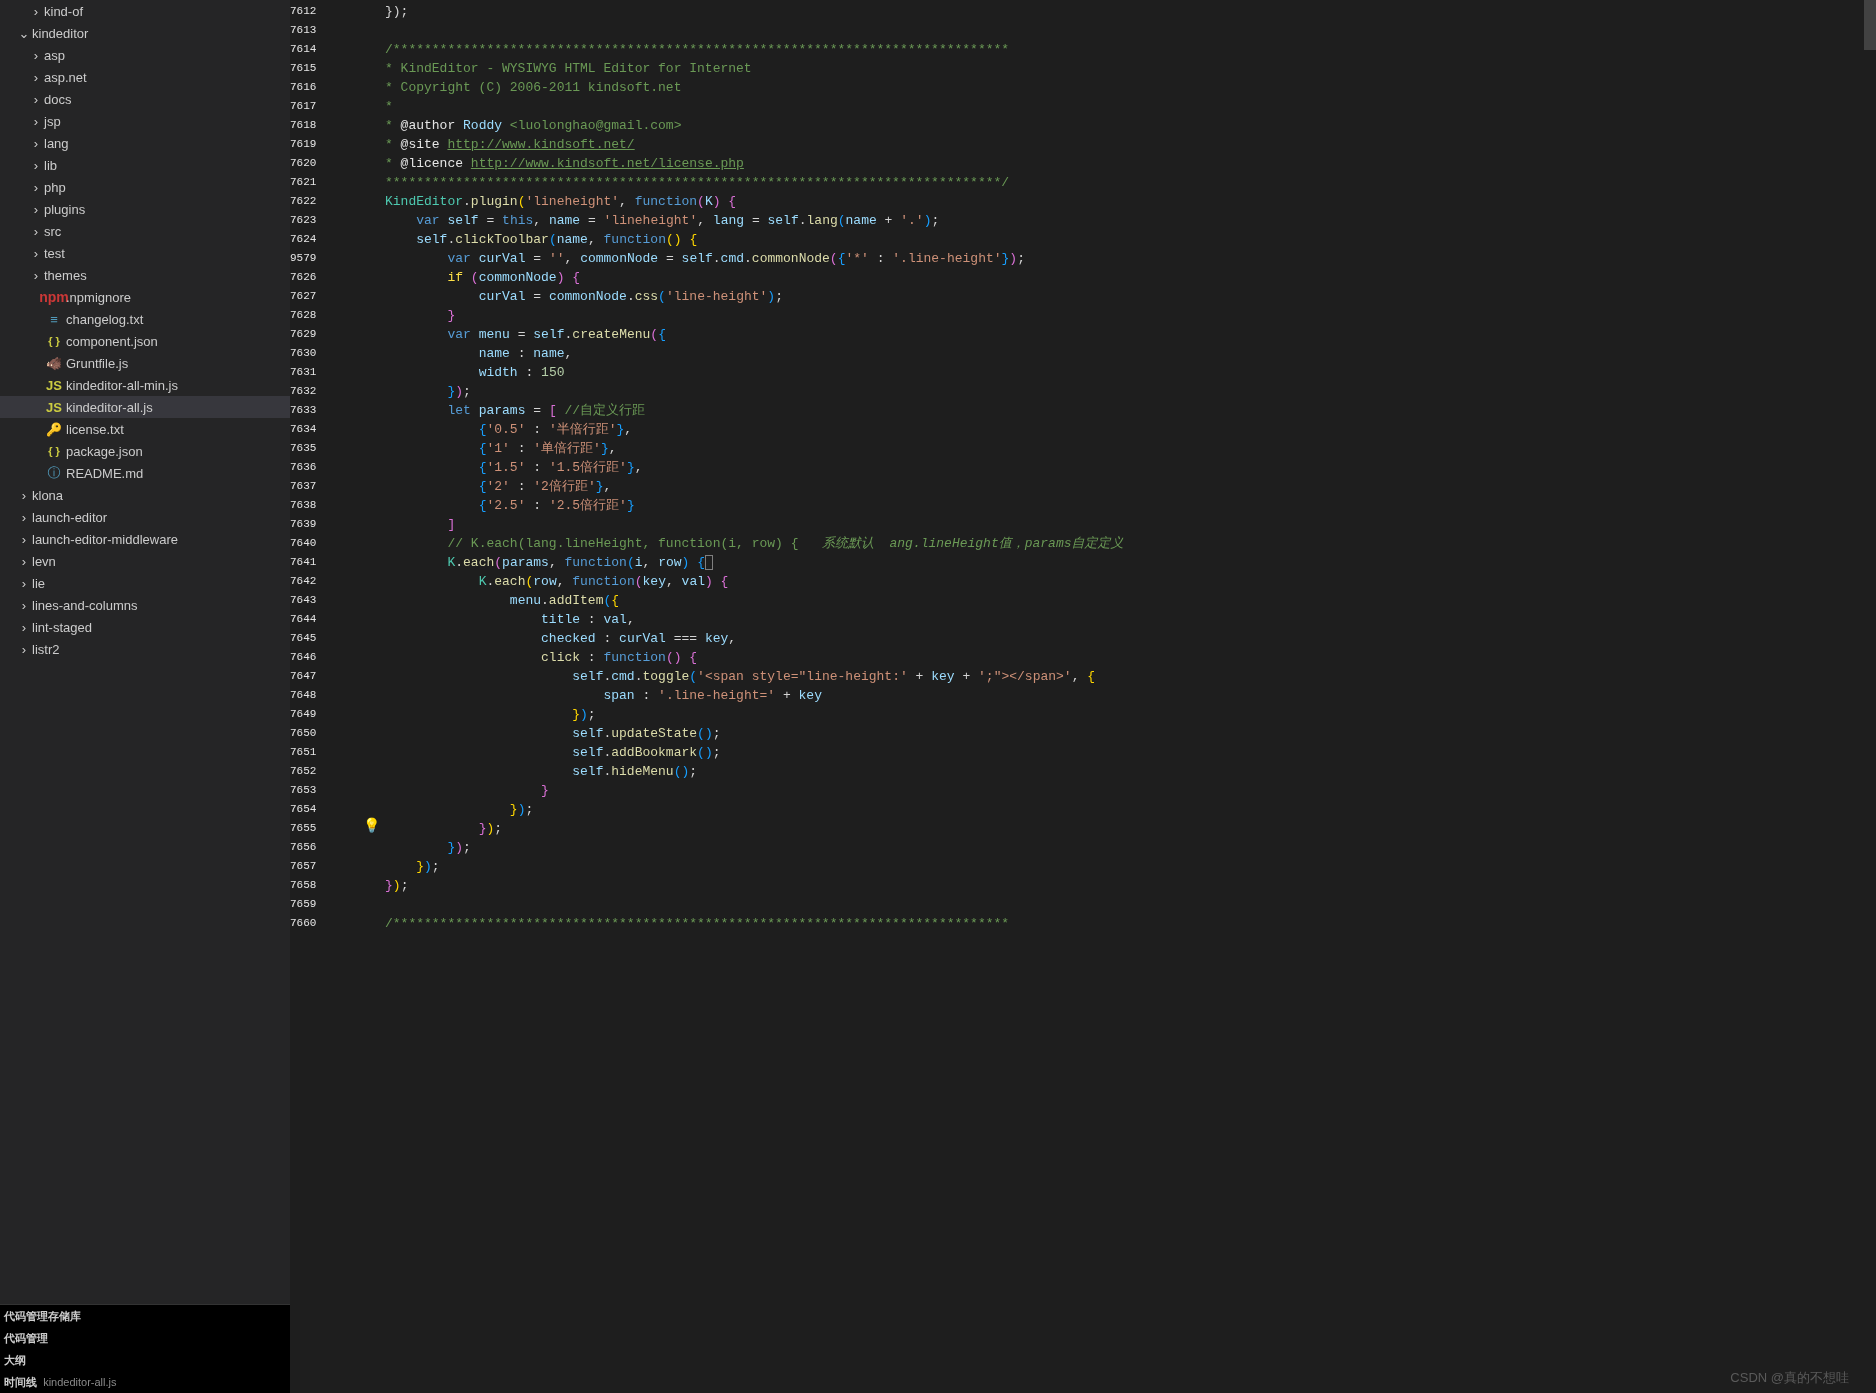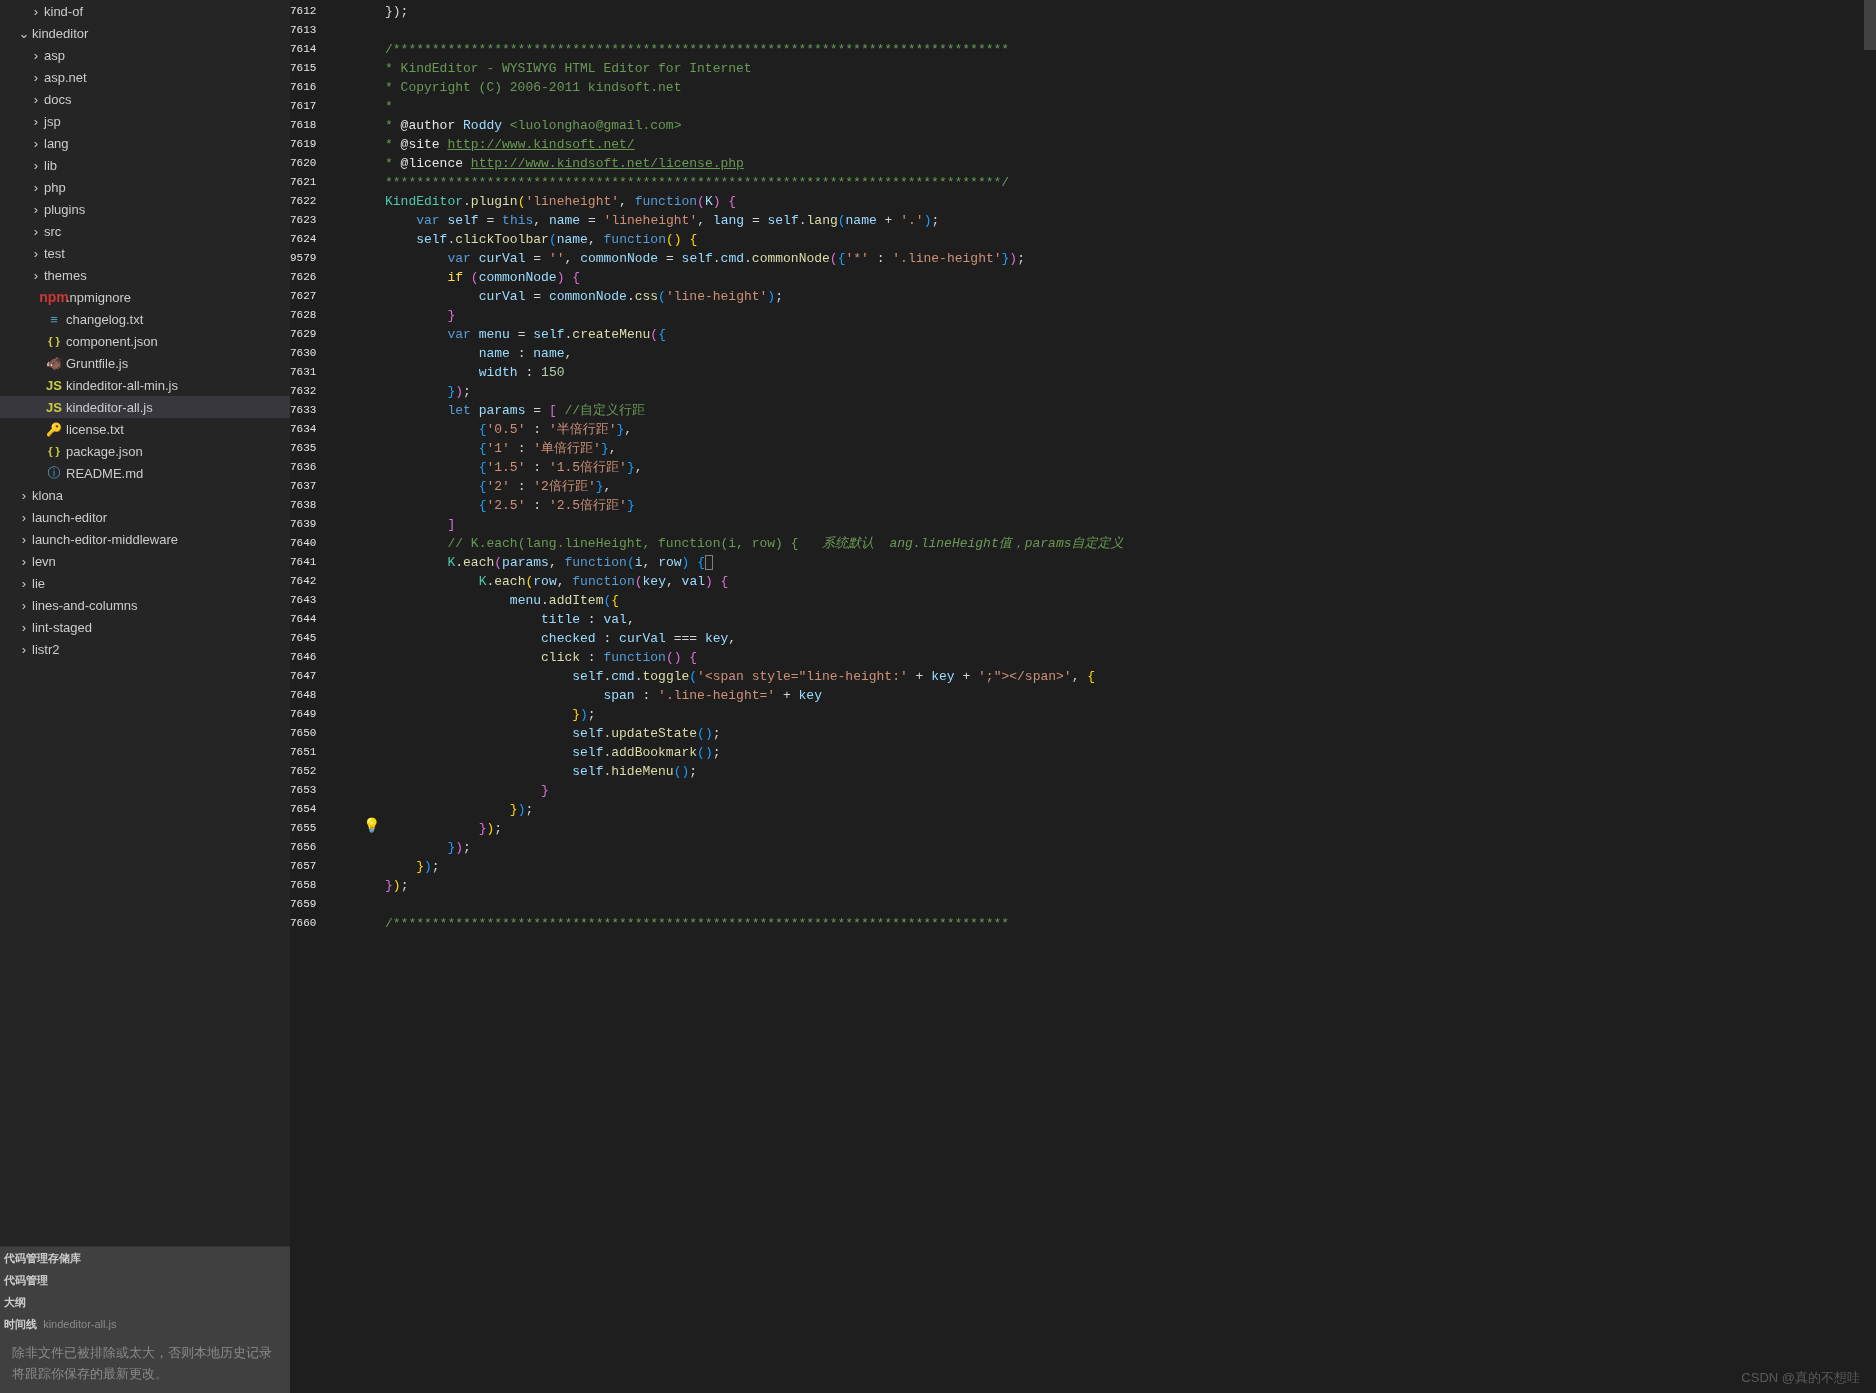--- a/index.html
+++ b/index.html
@@ -51,21 +51,21 @@
 .indent-1 { padding-left: 16px; }
 .indent-2 { padding-left: 28px; }
 .fileicon-js { color: #cbcb41; font-weight: bold; font-size: 13px; }
 .fileicon-json { color: #cbcb41; font-weight: bold; font-size: 11px; }
 .fileicon-txt { color: #519aba; }
 .fileicon-md { color: #519aba; }
 .fileicon-key { color: #cbcb41; }
 .fileicon-npm { color: #cb3837; font-size: 14px; font-weight: bold; }
 .fileicon-grunt { color: #e37933; }
 .sidebar-sections {
-  background: #404040;
+  background: #000000;
   border-top: 1px solid #333;
 }
 .section-header {
   height: 22px;
   display: flex;
   align-items: center;
   padding-left: 4px;
   font-family: -apple-system, 'Segoe UI', sans-serif;
   font-size: 11px;
   color: #cccccc;
@@ -135,21 +135,21 @@
 .cmtcn { color: #6A9955; font-style: italic; }
 .cursor-box { border:1px solid #7f7f7f; display:inline-block; width:8px; height:15px; vertical-align:middle; }
 .bulb {
   position: absolute;
   left: 8px;
   color: #ffcc00;
   font-size: 14px;
 }
 .watermark {
   position: absolute;
-  right: 16px;
+  right: 27px;
   bottom: 6px;
   color: #5a5a5a;
   font-family: -apple-system, 'Segoe UI', sans-serif;
   font-size: 13px;
   margin-left: 44px;
 }
 .glyph-margin {
   width: 30px;
   position: relative;
 }
@@ -308,21 +308,20 @@
       </div>
     </div>
   <div class="sidebar-sections">
     <div class="section-header">代码管理存储库</div>
     <div class="section-header">代码管理</div>
     <div class="section-header">大纲</div>
     <div class="section-header">
       <span>时间线</span>&nbsp;&nbsp;
       <span style="color:#8a8a8a;font-weight:400">kindeditor-all.js</span>
     </div>
-    <div class="timeline-body">除非文件已被排除或太大，否则本地历史记录将跟踪你保存的最新更改。</div>
   </div>
 </div>
 
 <div class="editor">
   <div class="gutter" id="gutter">
       <div class="lineno">7612</div>
       <div class="lineno">7613</div>
       <div class="lineno">7614</div>
       <div class="lineno">7615</div>
       <div class="lineno">7616</div>

